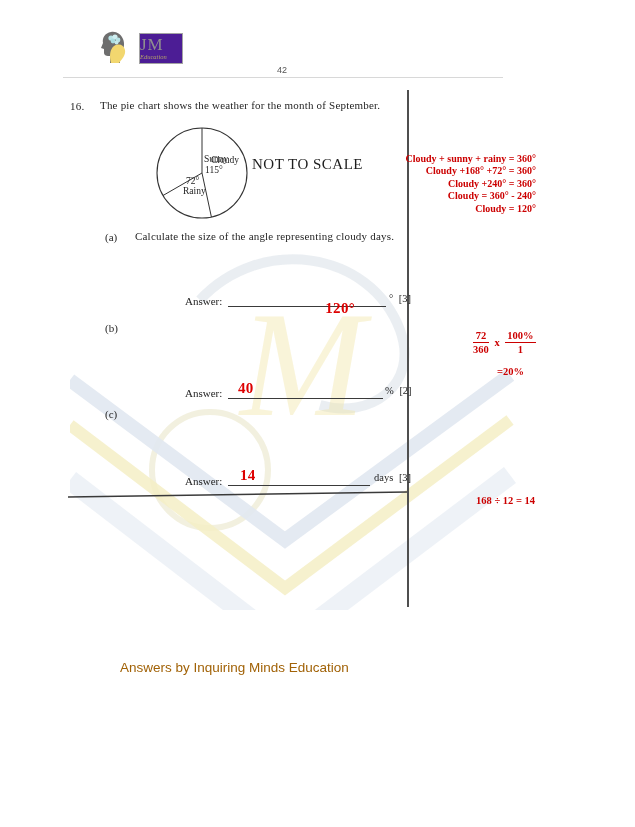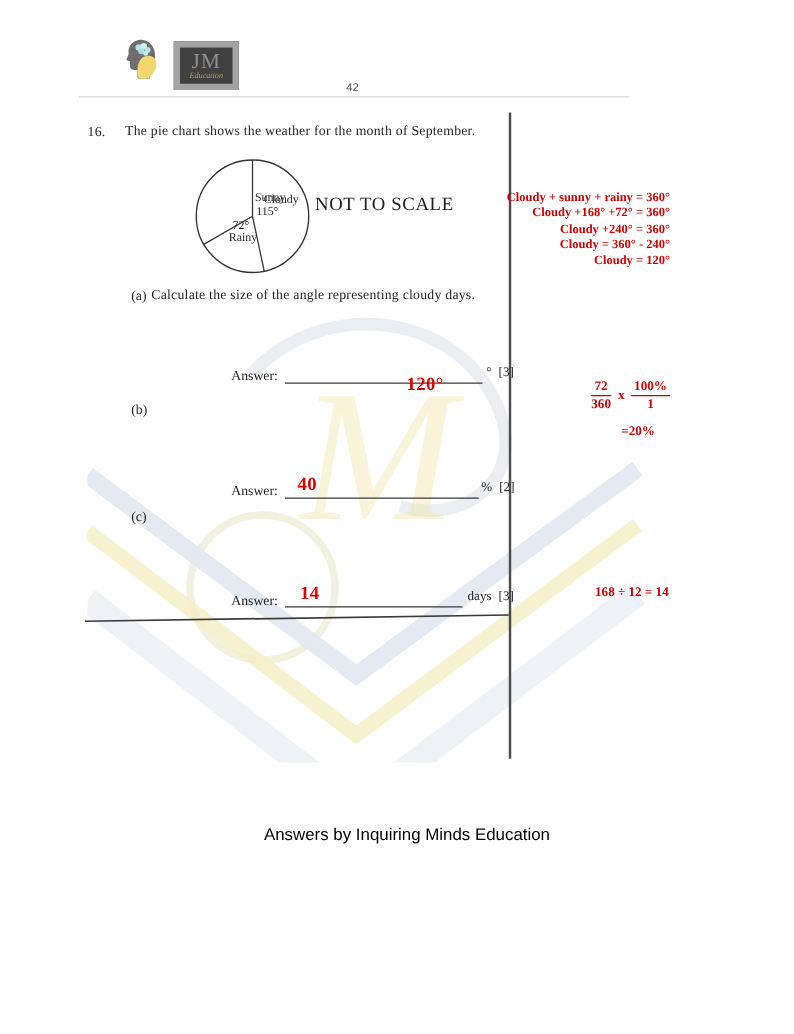--- a/index.html
+++ b/index.html
@@ -7,31 +7,31 @@
     width:635px;height:827px;background:#ffffff;position:relative;
     font-family:"Liberation Serif", serif;overflow:hidden;
   }
   .abs{position:absolute;}
   .qtext{font-size:11px;color:#1f1f1f;letter-spacing:.2px;}
   .answer-label{font-size:11px;color:#232323;}
   .answer-line{border-bottom:1.2px solid #3a3a3a;height:1px;}
   .answer-value{font-size:15px;color:#dd0000;font-weight:bold;letter-spacing:.3px;}
   .suffix{font-size:10.5px;color:#232323;}
   .working{font-size:10px;line-height:12.4px;color:#cc0000;font-weight:bold;text-align:right;}
-  .work-inline{font-size:10.5px;color:#cc0000;font-weight:bold;}
+  .work-inline{font-size:10.5px;color:#cc0000;font-weight:bold;margin-top:26px;}
   .frac{display:inline-block;vertical-align:middle;text-align:center;}
   .frac .num{display:block;border-bottom:1.2px solid #cc0000;padding:0 2px 1px 2px;}
   .frac .den{display:block;padding-top:1px;}
   .times{display:inline-block;margin:0 3px;vertical-align:middle;}
   .pie-label{position:absolute;font-size:9.5px;color:#1d1d1d;white-space:nowrap;}
   .hdr-rule{background:#d8d8d8;height:1px;}
   .v-line{background:#4f4f4f;width:1.5px;}
   .page-num{font-family:"Liberation Sans",sans-serif;font-size:9px;color:#555;}
-  .footer-credit{font-family:"Liberation Sans",sans-serif;font-size:13.5px;color:#000000;text-align:right;}
-  .jm-box{border:5px solid #a3a3a3;width:42px;height:29px;text-align:center;background:#404040;}
+  .footer-credit{font-family:"Liberation Sans",sans-serif;font-size:13.5px;color:#a16207;text-align:left;}
+  .jm-box{border:1px solid #a3a3a3;width:42px;height:29px;text-align:left;background:#4c1d95;}
   .jm-initials{font-size:17px;color:#8f8f8f;letter-spacing:1px;line-height:17px;margin-top:2px;}
   .jm-sub{font-size:6.5px;font-style:italic;color:#b3a06c;line-height:7px;}
   .nts{font-size:15px;color:#1d1d1d;letter-spacing:.5px;}
   .part-id{font-size:11px;color:#1f1f1f;}
   .watermark{pointer-events:none;}
 </style>
 </head>
 <body>
 
 <div class="abs" style="left:0;top:0;width:635px;height:827px;">
@@ -84,21 +84,21 @@
 
   <div class="abs working" style="left:398px;top:153px;width:138px;text-align:right;">
     <div>Cloudy + sunny + rainy = 360°</div>
     <div>Cloudy +168° +72° = 360°</div>
     <div>Cloudy +240° = 360°</div>
     <div>Cloudy = 360° - 240°</div>
     <div>Cloudy = 120°</div>
   </div>
 
   <div class="abs part-id" style="left:105px;top:231px;">(a)</div>
-  <div class="abs qtext" style="left:121px;top:230px;">Calculate the size of the angle representing cloudy days.</div>
+  <div class="abs qtext" style="left:135px;top:230px;">Calculate the size of the angle representing cloudy days.</div>
   <div class="abs answer-label" style="left:185px;top:295px;">Answer:</div>
   <div class="abs answer-line" style="left:228px;top:305px;width:158px;"></div>
   <div class="abs answer-value" style="left:275px;top:300px;width:80px;text-align:right;">120°</div>
   <div class="abs suffix" style="left:389px;top:293px;">
     <span>°</span>
     <span style="margin-left:3px;">[3]</span>
   </div>
 
   <div class="abs part-id" style="left:105px;top:322px;">(b)</div>
 

